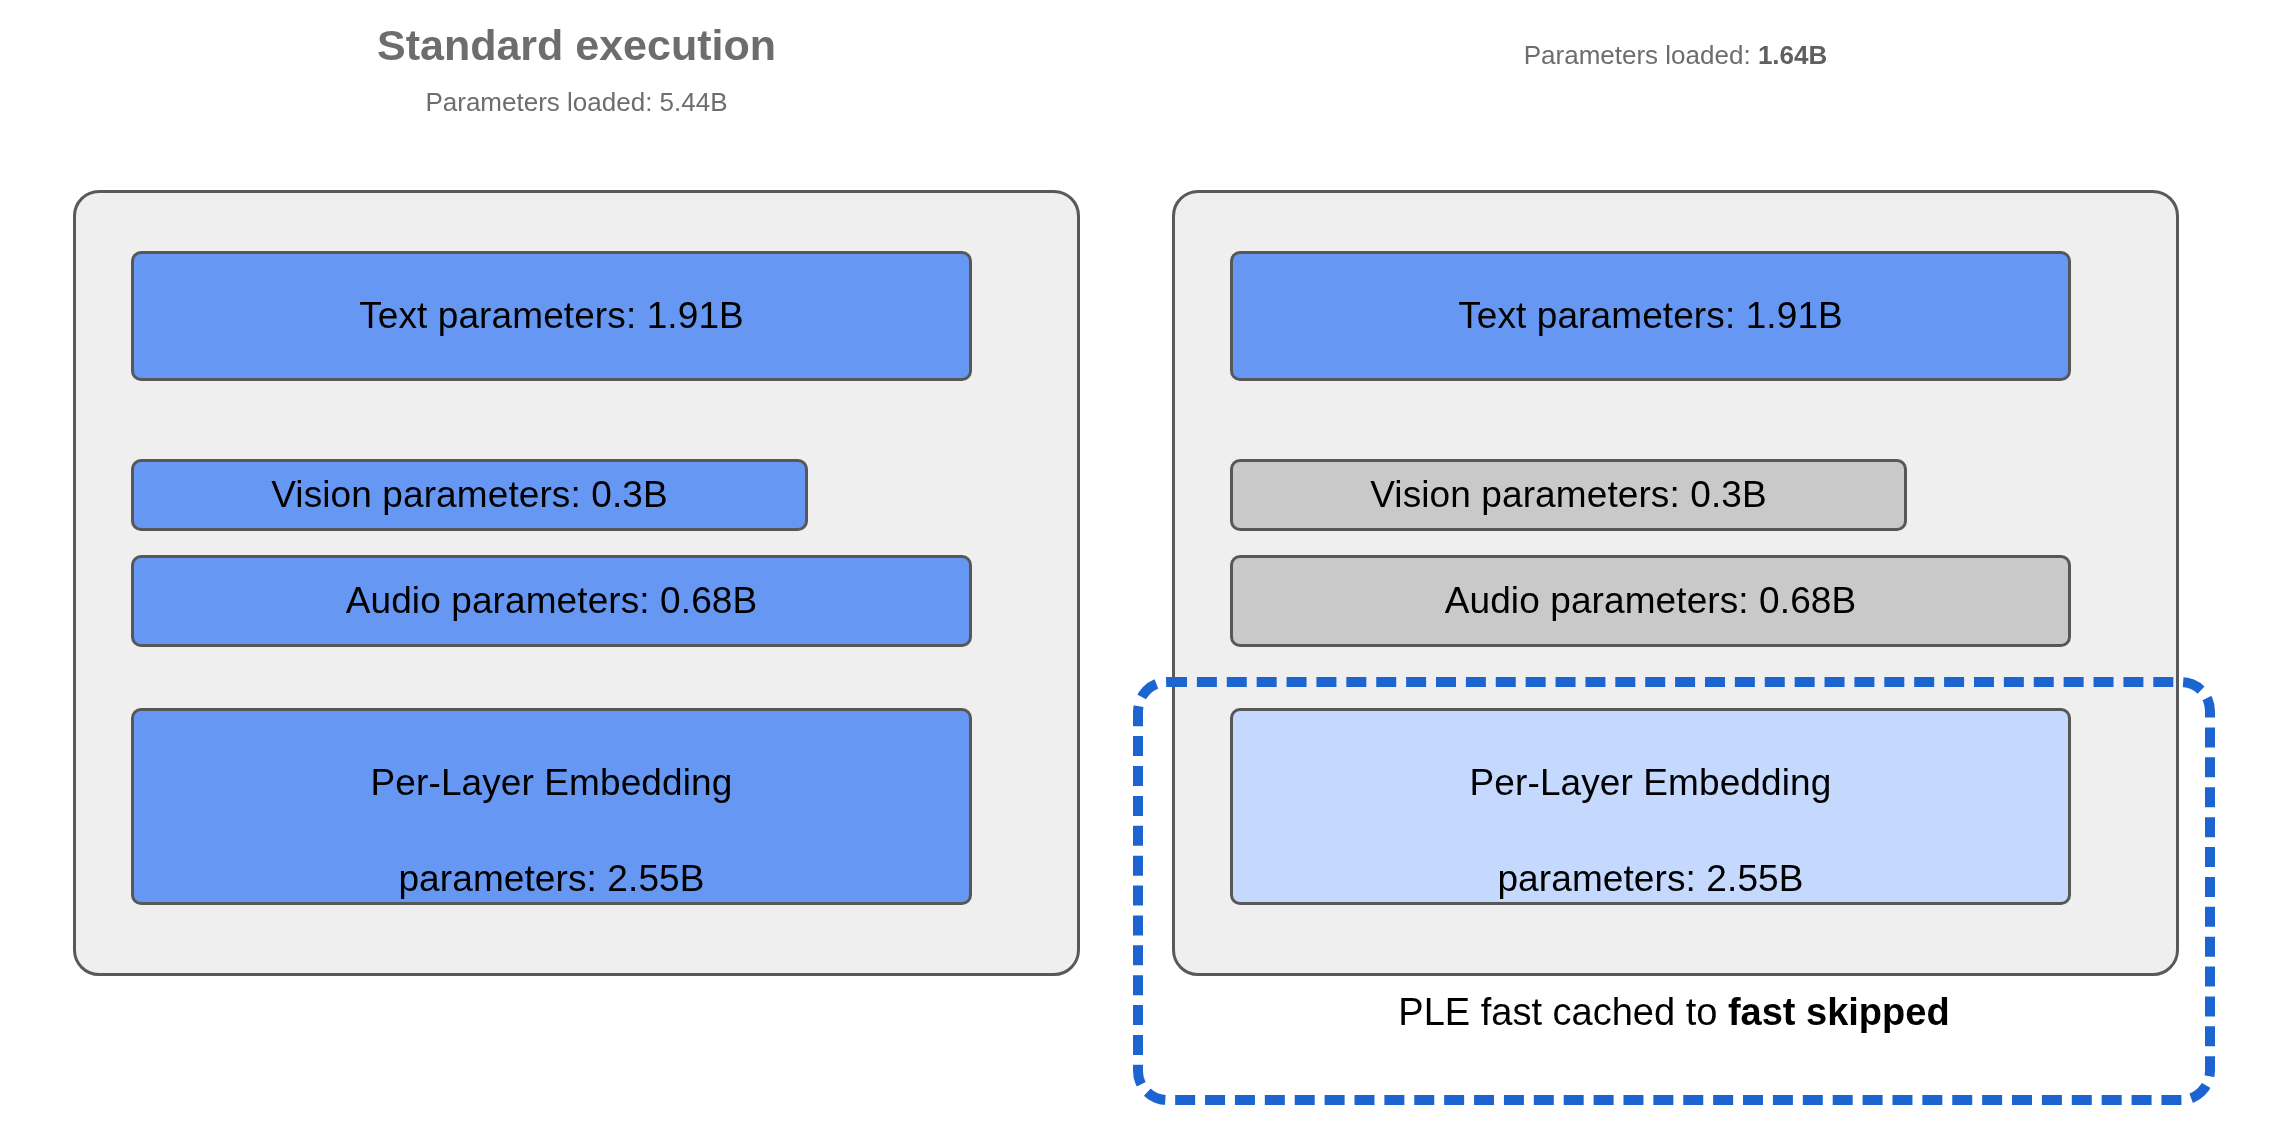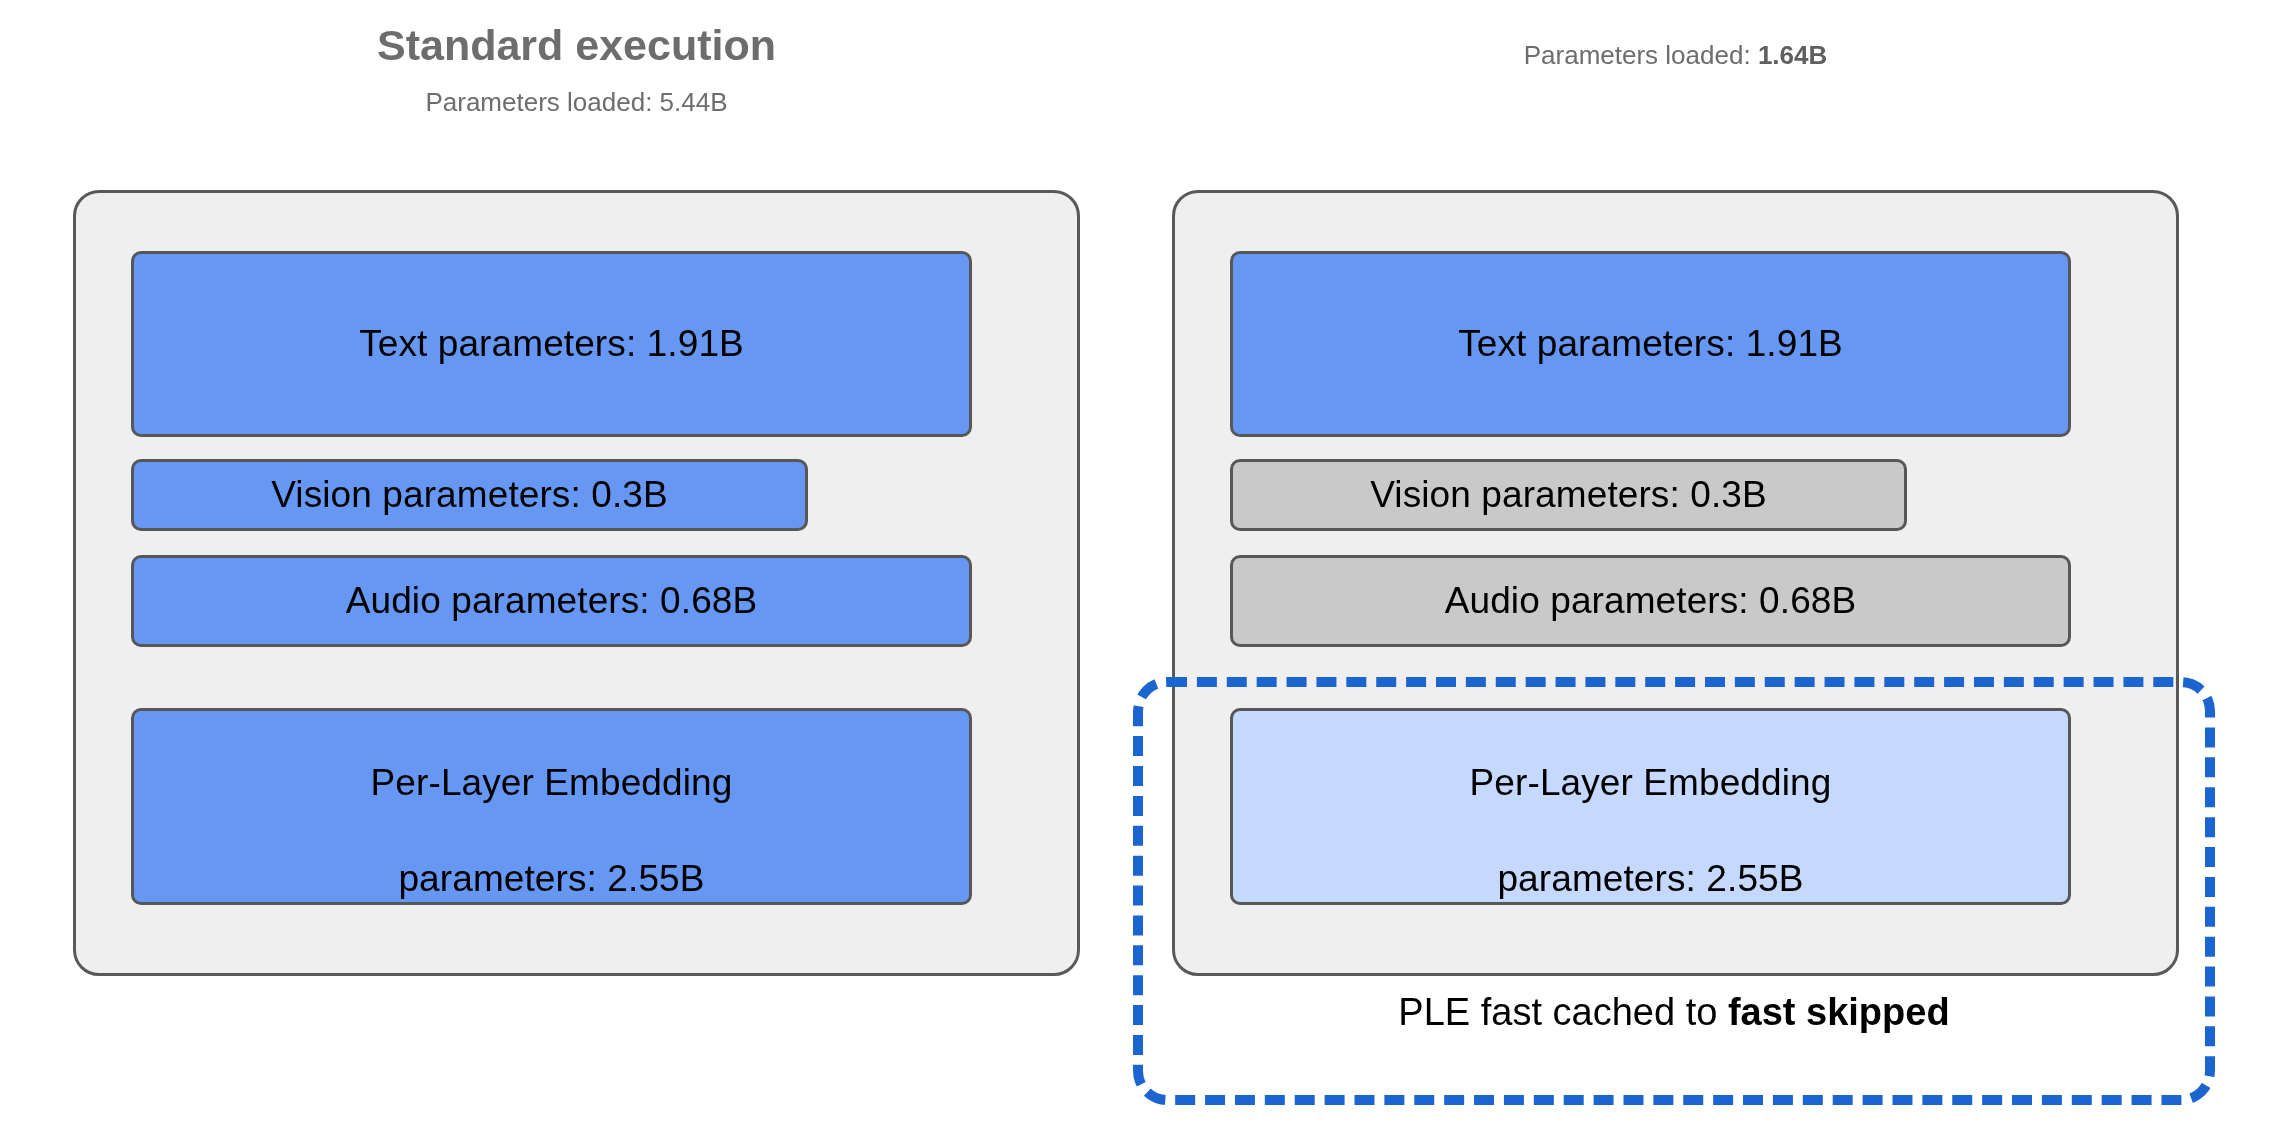--- a/index.html
+++ b/index.html
@@ -72,21 +72,21 @@
     color: #000000;
     font-size: 37px;
     line-height: 1.28;
     letter-spacing: 0.1px;
   }
   .fill-blue  { background: #6698f3; }
   .fill-gray  { background: #c9c9c9; }
   .fill-lblue { background: #c4d9fd; }
 
   
-  .box-text   { left: 55px; width: 841px; top: 58px;  height: 186px; }
+  .box-text   { left: 55px; width: 841px; top: 58px;  height: 130px; }
   .box-vision { left: 55px; width: 677px; top: 266px; height: 72px;  }
   .box-audio  { left: 55px; width: 841px; top: 362px; height: 92px;  }
   .box-ple    { left: 55px; width: 841px; top: 515px; height: 197px; }
 
   
   #cache-region {
     position: absolute;
     left: 1133px;
     top: 677px;
     width: 1082px;

